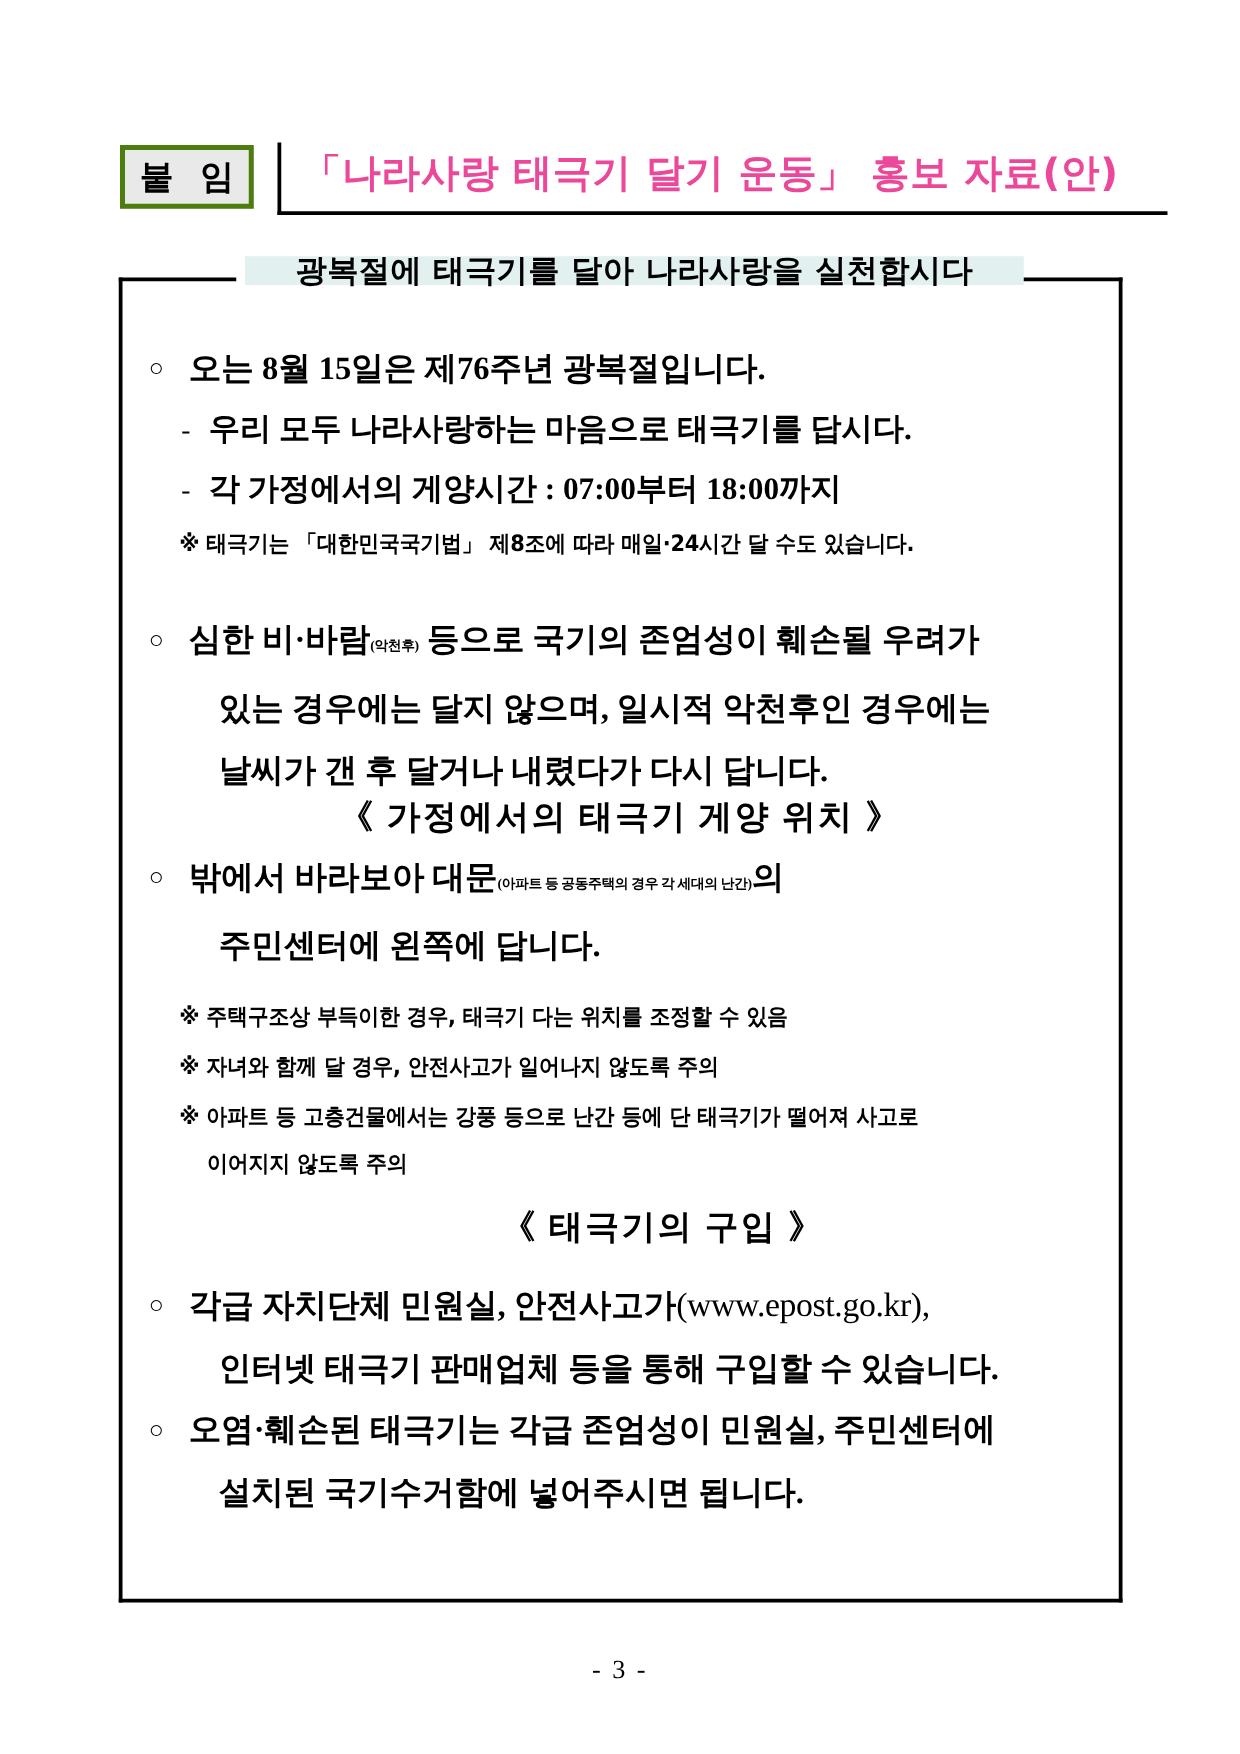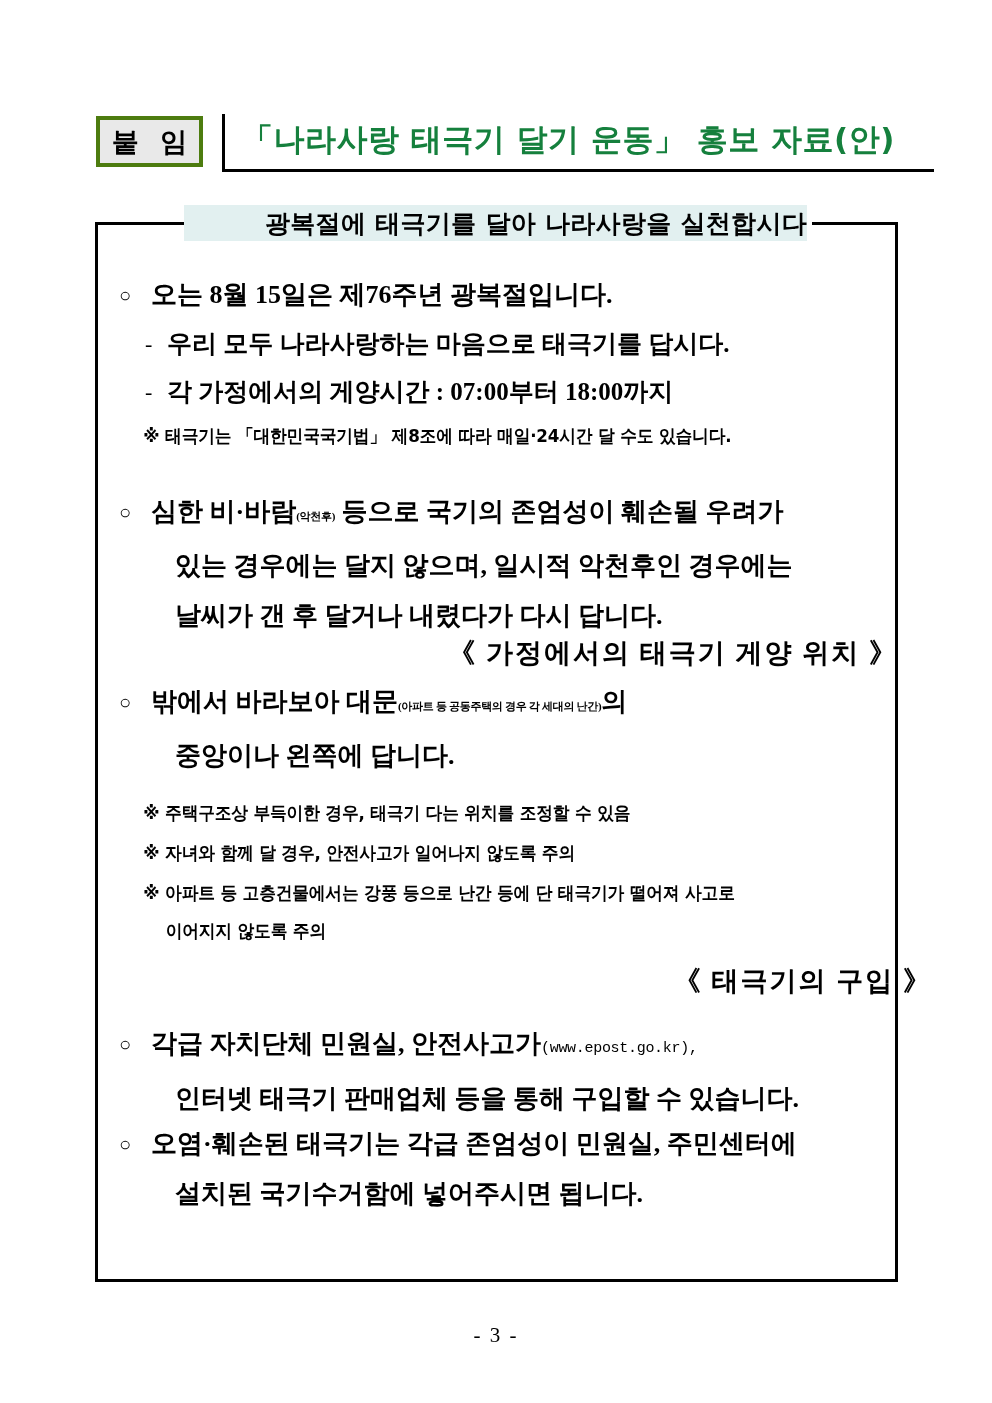--- a/index.html
+++ b/index.html
@@ -72,21 +72,21 @@
   .doc-title {
     position: absolute;
     left: 146px;
     top: 0px;
     font-family: "DejaVu Sans", "Liberation Sans", sans-serif;
     font-weight: bold;
     font-size: 31px;
     line-height: 50px;
     letter-spacing: 0.5px;
     white-space: nowrap;
-    color: #15803d;
+    color: #ec4899;
   }
 
   
   .content-box {
     position: absolute;
     left: 95px;
     top: 222px;
     width: 803px;
     height: 1060px;
     box-sizing: border-box;
@@ -107,28 +107,28 @@
     left: 812px;
     top: 222px;
     width: 86px;
     height: 3px;
     background: #000;
   }
 
   
   .banner {
     position: absolute;
-    left: 184px;
+    left: 196px;
     top: 205px;
     width: 623px;
-    height: 36px;
+    height: 23px;
     background: #e2f0f0;
     display: flex;
     align-items: center;
-    justify-content: flex-end;
+    justify-content: center;
   }
   .banner-text {
     font-family: "DejaVu Sans", "Liberation Sans", sans-serif;
     font-weight: bold;
     font-size: 25px;
     line-height: 1;
     letter-spacing: 0.3px;
     white-space: nowrap;
     color: #000;
   }
@@ -197,36 +197,36 @@
     padding-left: 52px;
     white-space: nowrap;
     color: #000;
     transform: scaleX(0.93);
     transform-origin: left center;
   }
   .note.indent { padding-left: 76px; }
 
   
   .sec-head {
-    text-align: right;
+    text-align: center;
     font-family: "Liberation Serif", "DejaVu Serif", serif;
     font-weight: bold;
     font-size: 27px;
     line-height: 48px;
     letter-spacing: 2px;
     color: #000;
   }
   .small-k {
     font-size: 11px;
     letter-spacing: -0.3px;
   }
   .url {
-    font-family: Liberation Mono, monospace;
+    font-family: Liberation Serif, serif;
     font-weight: normal;
-    font-size: 15px;
+    font-size: 27px;
     letter-spacing: -0.3px;
   }
 
   
   .footer {
     position: absolute;
     left: 0;
     top: 1322px;
     width: 992px;
     text-align: center;
@@ -291,21 +291,21 @@
     <div class="blk" style="top:407px;">
       <div class="sec-head">《 가정에서의 태극기 게양 위치 》</div>
     </div>
 
     <div class="blk" style="top:455px;">
       <div class="line l1">
         <span class="mark">○</span>
         <span class="txt"><span>밖에서 바라보아 대문</span><span class="small-k">(아파트 등 공동주택의 경우 각 세대의 난간)</span><span>의</span></span>
       </div>
       <div class="line l1 cont">
-        <span class="txt">중앙이나 왼쪽에 답니다.</span>
+        <span class="txt">주민센터에 왼쪽에 답니다.</span>
       </div>
       <div class="note" style="margin-top:12px;">※ 주택구조상 부득이한 경우, 태극기 다는 위치를 조정할 수 있음</div>
       <div class="note">※ 자녀와 함께 달 경우, 안전사고가 일어나지 않도록 주의</div>
       <div class="note">※ 아파트 등 고층건물에서는 강풍 등으로 난간 등에 단 태극기가 떨어져 사고로</div>
       <div class="note indent" style="line-height:36px;">이어지지 않도록 주의</div>
     </div>
 
     <div class="blk" style="top:735px;margin-left:34px;">
       <div class="sec-head">《 태극기의 구입 》</div>
     </div>

